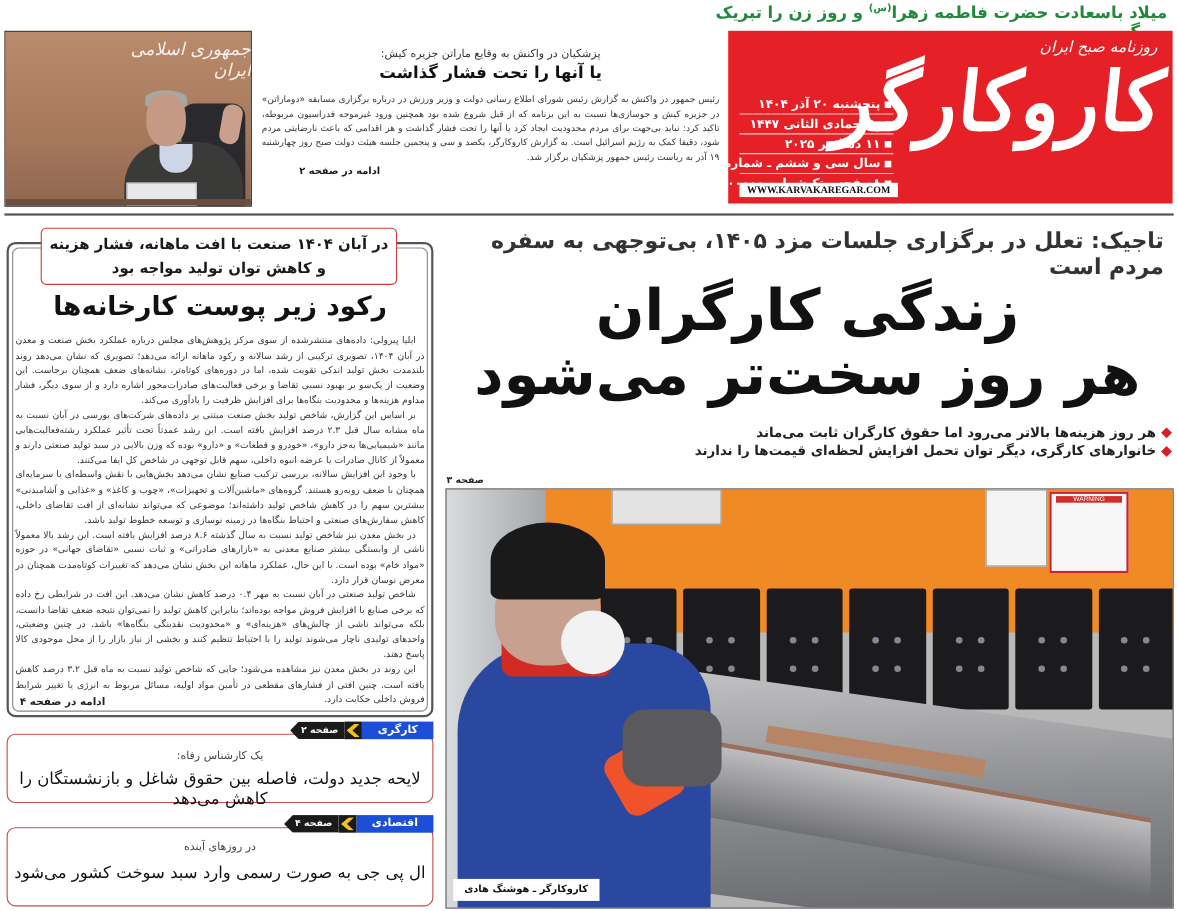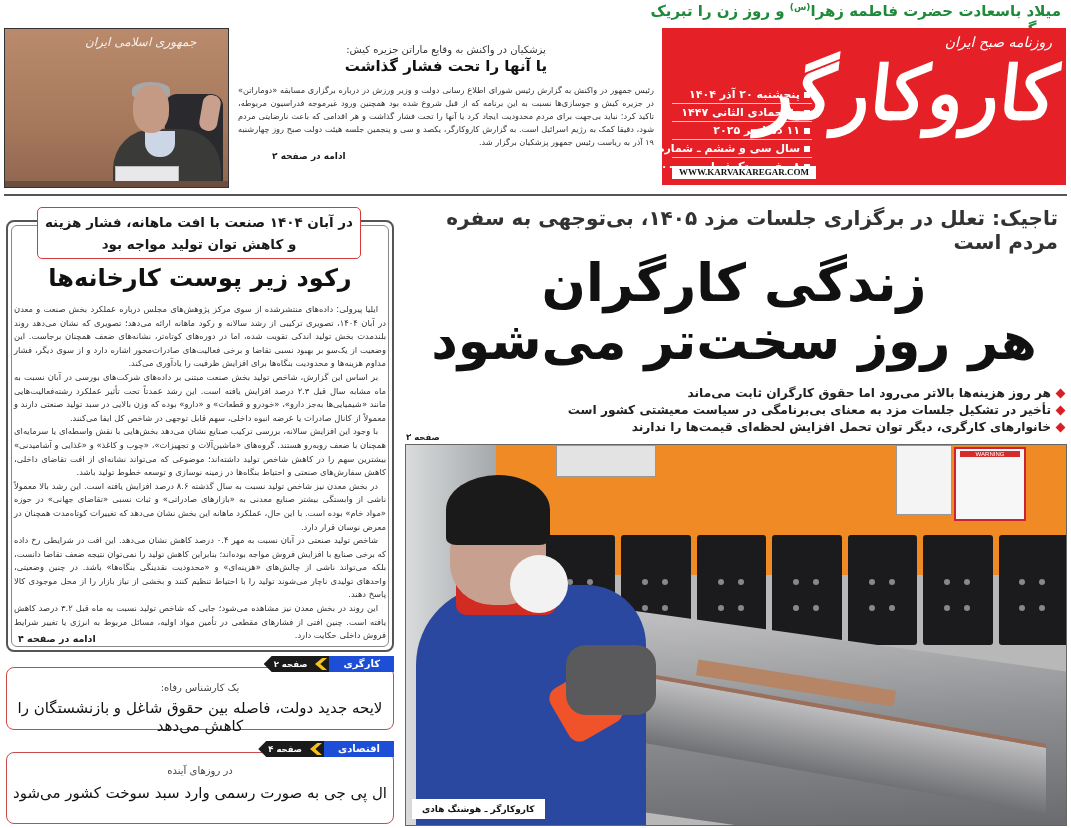--- a/index.html
+++ b/index.html
@@ -16,21 +16,21 @@
   .masthead { top: 28px; left: 662px; width: 404px; height: 157px; background: #e52127; overflow: hidden; }
   .masthead .tagline { position: absolute; top: 6px; right: 14px; color: #fff; font-family: "DejaVu Serif", serif; font-style: italic; font-size: 14px; }
   .masthead .logo { position: absolute; right: 8px; top: 28px; color: #fff; font-family: "DejaVu Serif", serif; font-weight: bold; font-size: 74px; line-height: 1; letter-spacing: -4px; transform: skewX(-6deg); }
   .masthead .info { position: absolute; left: 10px; top: 58px; width: 140px; }
   .masthead .info-row { color: #fff; font-weight: bold; font-size: 11px; height: 18px; line-height: 17px; border-bottom: 1px solid rgba(255,255,255,0.75); white-space: nowrap; text-align: right; padding-right: 2px; }
   .masthead .info-row .sq { display: inline-block; width: 6px; height: 6px; background: #fff; margin-left: 4px; vertical-align: middle; }
   .masthead .url { position: absolute; left: 10px; bottom: 6px; width: 144px; height: 13px; background: #fff; color: #111; font-family: "Liberation Serif", serif; font-weight: bold; font-size: 9px; text-align: center; line-height: 13px; direction: ltr; }
 
   
   .top-photo { top: 28px; left: 4px; width: 225px; height: 160px; border: 1px solid #333; overflow: hidden; background: linear-gradient(180deg, #b98a6c 0%, #a7795c 60%, #8f6650 100%); }
-  .top-photo .wall-text { position: absolute; top: 6px; left: 80px; color: #f4efe9; font-family: "DejaVu Serif", serif; font-style: italic; font-size: 12px; }
+  .top-photo .wall-text { position: absolute; top: 6px; left: 80px; color: #f4efe9; font-family: "DejaVu Serif", serif; font-style: italic; font-size: 16px; }
   .top-photo .chair { position: absolute; left: 160px; top: 65px; width: 58px; height: 95px; background: #2a2a2e; border-radius: 12px 12px 0 0; }
   .top-photo .person-body { position: absolute; left: 108px; top: 100px; width: 108px; height: 60px; background: #3a3a38; border-radius: 40px 40px 0 0; }
   .top-photo .collar { position: absolute; left: 140px; top: 102px; width: 30px; height: 26px; background: #cdd6e6; border-radius: 0 0 14px 14px; }
   .top-photo .head { position: absolute; left: 128px; top: 56px; width: 36px; height: 48px; background: #c49a85; border-radius: 45% 45% 45% 45%; }
   .top-photo .hair { position: absolute; left: 127px; top: 53px; width: 38px; height: 16px; background: #a7a7a7; border-radius: 50% 50% 20% 20%; }
   .top-photo .hand { position: absolute; left: 196px; top: 66px; width: 18px; height: 36px; background: #c9a08d; border-radius: 8px; transform: rotate(10deg); }
   .top-photo .laptop { position: absolute; left: 110px; top: 137px; width: 64px; height: 22px; background: #e8e8ea; border: 1px solid #bbb; }
   .top-photo .desk { position: absolute; left: 0; bottom: 0; width: 100%; height: 6px; background: #6b4e3d; }
 
   
@@ -173,21 +173,20 @@
   <div class="title" style="margin-top:8px;">ال پی جی به صورت رسمی وارد سبد سوخت کشور می‌شود</div>
 </div>
 
 <div class="abs subhead">تاجیک: تعلل در برگزاری جلسات مزد ۱۴۰۵، بی‌توجهی به سفره مردم است</div>
 <div class="abs main-headline">
   <div>زندگی کارگران</div>
   <div>هر روز سخت‌تر می‌شود</div>
 </div>
 <ul class="abs bullets">
   <li><span class="dia"></span><span>هر روز هزینه‌ها بالاتر می‌رود اما حقوق کارگران ثابت می‌ماند</span></li>
-  <li><span class="dia"></span><span>تأخیر در تشکیل جلسات مزد به معنای بی‌برنامگی در سیاست معیشتی کشور است</span></li>
   <li><span class="dia"></span><span>خانوارهای کارگری، دیگر توان تحمل افزایش لحظه‌ای قیمت‌ها را ندارند</span></li>
 </ul>
 <div class="abs page-ref">صفحه ۳</div>
 
 <div class="abs main-photo">
   <div class="mp-wall"></div>
   <div class="mp-orange"></div>
   <div class="mp-box"></div>
   <div class="mp-label"></div>
   <div class="mp-label2"></div>

